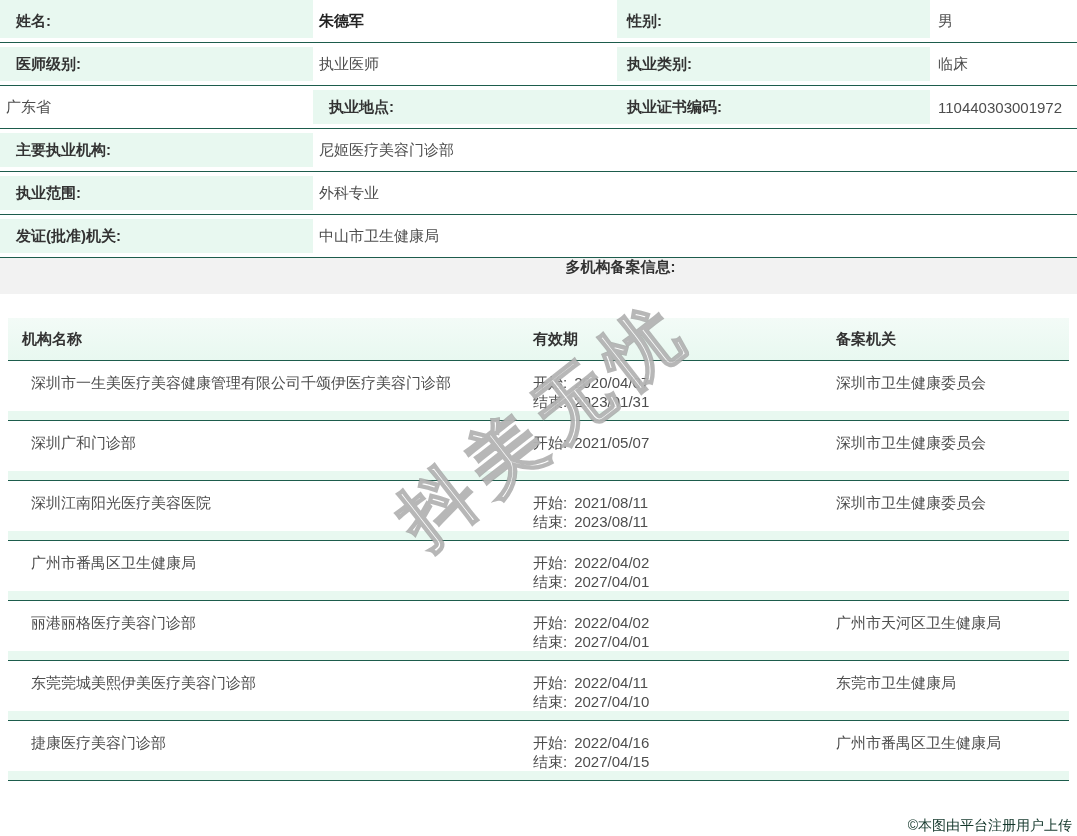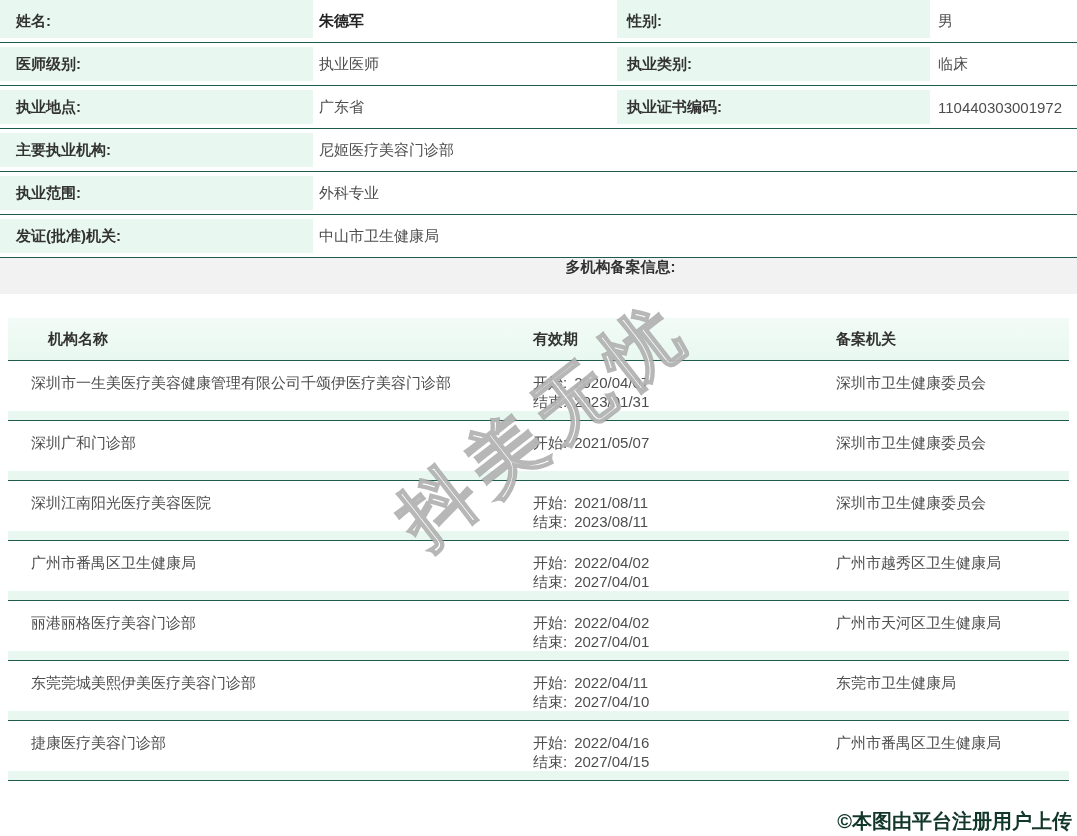--- a/index.html
+++ b/index.html
@@ -60,21 +60,21 @@
   .org-table{margin:0 8px;width:1061px;}
   .org-header{
     display:grid;
     grid-template-columns:525px 303px 1fr;
     height:43px;
     background:linear-gradient(#f3fbf7,var(--mint));
     border-bottom:1px solid var(--border);
     align-items:center;
     font-weight:bold;color:var(--label-color);
   }
-  .org-header .h1{padding-left:40px;}
+  .org-header .h1{padding-left:14px;}
   .org-row{
     display:grid;
     grid-template-columns:525px 303px 1fr;
     height:60px;
     border-bottom:1px solid var(--border);
     background:linear-gradient(#ffffff 0 calc(100% - 9px),var(--mint) calc(100% - 9px) 100%);
   }
   .org-cell{padding-top:12px;line-height:19px;color:var(--value-color);}
   .org-name{padding-left:23px;padding-right:30px;}
   .date-line .prefix{margin-right:7px;}
@@ -86,21 +86,21 @@
     font-size:74px;font-weight:bold;letter-spacing:12px;
     white-space:nowrap;
     color:rgba(255,255,255,0.88);
     -webkit-text-stroke:2px rgba(145,145,145,0.65);
     z-index:5;pointer-events:none;
   }
 
   
   .upload-badge{
     position:absolute;right:5px;bottom:1px;
-    font-size:20px;font-weight:bold;color:#12362a;
+    font-size:14px;font-weight:normal;color:#12362a;
     text-shadow:-1px -1px 0 #fff,1px -1px 0 #fff,-1px 1px 0 #fff,1px 1px 0 #fff,0 0 3px #fff;
     z-index:6;
   }
 </style>
 </head>
 <body>
 
 <div class="info-table">
     <div class="info-row">
     <div class="cell cell-label">姓名:</div>
@@ -108,22 +108,22 @@
     <div class="cell cell-label second">性别:</div>
     <div class="cell cell-value second">男</div>
   </div>
     <div class="info-row">
     <div class="cell cell-label">医师级别:</div>
     <div class="cell cell-value">执业医师</div>
     <div class="cell cell-label second">执业类别:</div>
     <div class="cell cell-value second">临床</div>
   </div>
     <div class="info-row">
+    <div class="cell cell-value">广东省</div>
     <div class="cell cell-label">执业地点:</div>
-    <div class="cell cell-value">广东省</div>
     <div class="cell cell-label second">执业证书编码:</div>
     <div class="cell cell-value second">110440303001972</div>
   </div>
     <div class="info-row wide">
     <div class="cell cell-label">主要执业机构:</div>
     <div class="cell cell-value">尼姬医疗美容门诊部</div>
 
   </div>
     <div class="info-row wide">
     <div class="cell cell-label">执业范围:</div>
@@ -185,21 +185,20 @@
       <div class="org-row">
     <div class="org-cell org-name">广州市番禺区卫生健康局</div>
     <div class="org-cell org-dates">
       <div class="date-line">
         <span class="prefix">开始:</span><span>2022/04/02</span>
       </div>
       <div class="date-line">
         <span class="prefix">结束:</span><span>2027/04/01</span>
       </div>
     </div>
-    <div class="org-cell org-authority">广州市越秀区卫生健康局</div>
   </div>
       <div class="org-row">
     <div class="org-cell org-name">丽港丽格医疗美容门诊部</div>
     <div class="org-cell org-dates">
       <div class="date-line">
         <span class="prefix">开始:</span><span>2022/04/02</span>
       </div>
       <div class="date-line">
         <span class="prefix">结束:</span><span>2027/04/01</span>
       </div>

